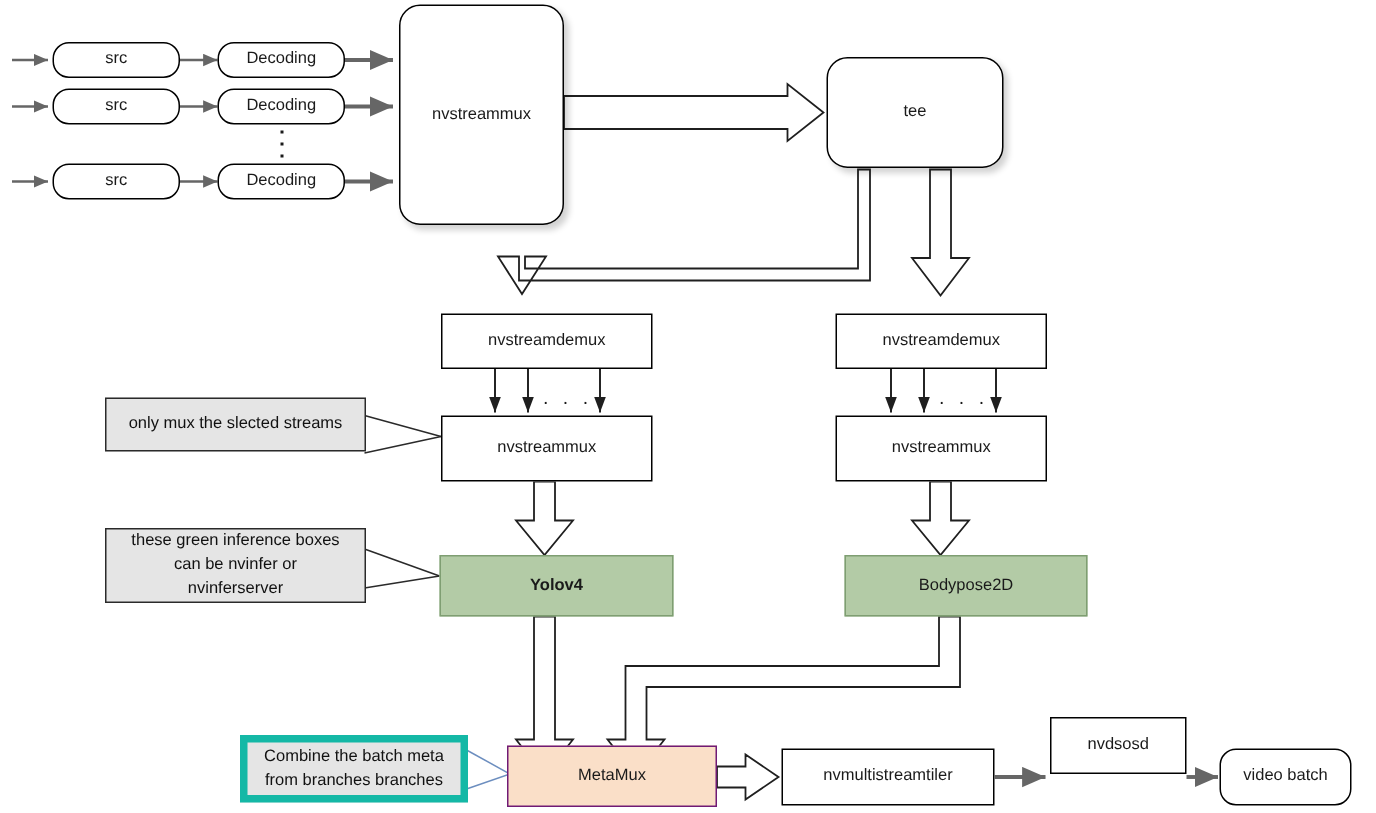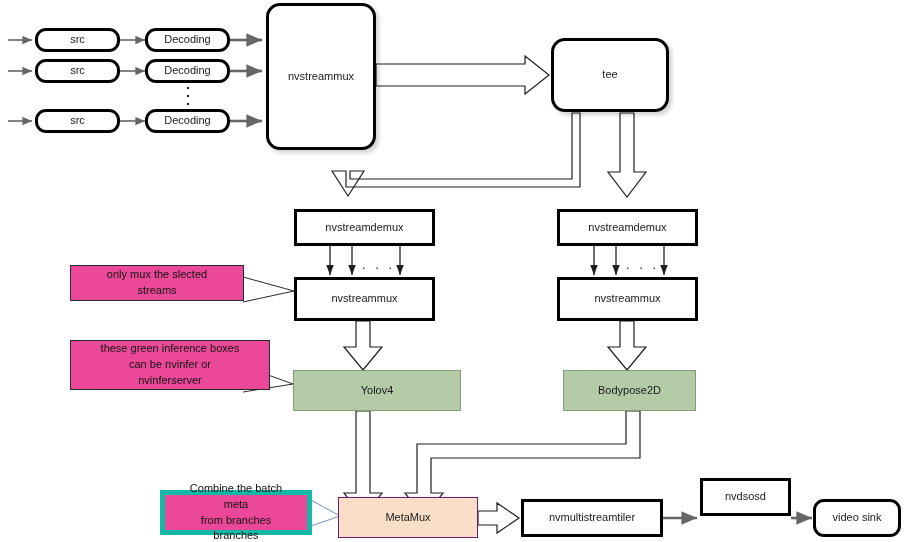--- a/index.html
+++ b/index.html
@@ -11,35 +11,35 @@
     overflow:hidden;
   }
   #wires{position:absolute;left:0;top:0;width:917px;height:542px;}
   .node{
     position:absolute;
     box-sizing:border-box;
     display:flex;align-items:center;justify-content:center;
     text-align:center;
     color:#1a1a1a;
     background:#ffffff;
-    border:3px solid #000000;
+    border:1px solid #000000;
     font-size:11px;
     line-height:1.25;
     z-index:3;
   }
   .rounded{border-radius:11px;}
   .big-rounded{border-radius:14px; box-shadow:3px 3px 4px rgba(0,0,0,.18);}
   .green{background:#b3cba6;border:1px solid #7f9e72;}
   .orange{background:#fadfc8;border:1px solid #701a75;}
   .callout{
     position:absolute;box-sizing:border-box;
-    background:#ec4899;border:1px solid #2a2a2a;
+    background:#e5e5e5;border:1px solid #2a2a2a;
     display:flex;align-items:center;justify-content:center;
     text-align:center;font-size:11px;line-height:1.45;color:#111;
-    z-index:4;padding:3px 24px;
+    z-index:4;padding:3px 10px;
   }
   .callout.blue-border{border:5px solid #14b8a6;}
   .callout b{font-weight:normal;}
   .dots{
     position:absolute;z-index:3;color:#1a1a1a;
     font-size:13px;letter-spacing:3px;line-height:1;
   }
   .vdots{
     position:absolute;z-index:3;display:flex;flex-direction:column;
     align-items:center;justify-content:space-between;
@@ -167,45 +167,45 @@
   <div class="dots" style="left:362px;top:258px;">. . .</div>
   <div class="dots" style="left:626px;top:258px;">. . .</div>
 
   <div class="node" style="left:294px;top:277px;width:141px;height:44px;">
     <span>nvstreammux</span>
   </div>
   <div class="node" style="left:557px;top:277px;width:141px;height:44px;">
     <span>nvstreammux</span>
   </div>
 
-  <div class="node green" style="left:293px;top:370px;width:168px;height:41px;">
+  <div class="node green" style="left:293px;top:370px;width:156px;height:41px;font-weight:bold;">
     <span>Yolov4</span>
   </div>
-  <div class="node green" style="left:563px;top:370px;width:133px;height:41px;">
+  <div class="node green" style="left:563px;top:370px;width:162px;height:41px;">
     <span>Bodypose2D</span>
   </div>
 
   <div class="node orange" style="left:338px;top:497px;width:140px;height:41px;">
     <span>MetaMux</span>
   </div>
   <div class="node" style="left:521px;top:499px;width:142px;height:38px;text-align:right;">
     <span>nvmultistreamtiler</span>
   </div>
   <div class="node" style="left:700px;top:478px;width:91px;height:38px;">
     <span>nvdsosd</span>
   </div>
   <div class="node rounded" style="left:813px;top:499px;width:88px;height:38px;">
-    <span>video sink</span>
+    <span>video batch</span>
   </div>
 
   <div class="callout" style="left:70px;top:265px;width:174px;height:36px;">
     <span>only mux the slected streams</span>
   </div>
 
-  <div class="callout" style="left:70px;top:340px;width:200px;height:50px;">
+  <div class="callout" style="left:70px;top:352px;width:174px;height:50px;">
     <span>
       <span>these green inference boxes</span><br>
       <span>can be </span><b>nvinfer</b><span> or</span><br>
       <b>nvinferserver</b>
     </span>
   </div>
 
   <div class="callout blue-border" style="left:160px;top:490px;width:152px;height:45px;">
     <span>
       <span>Combine the batch meta</span><br>

